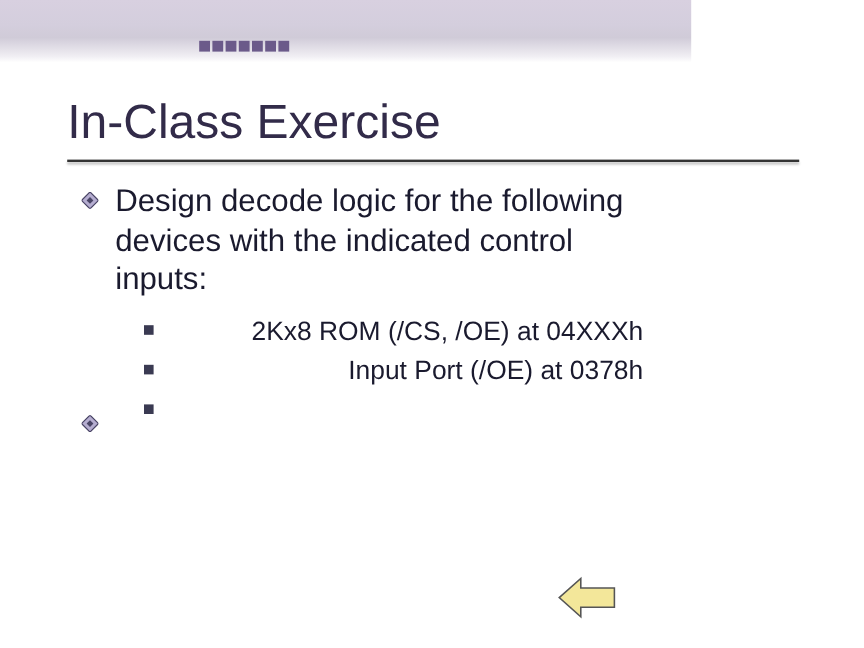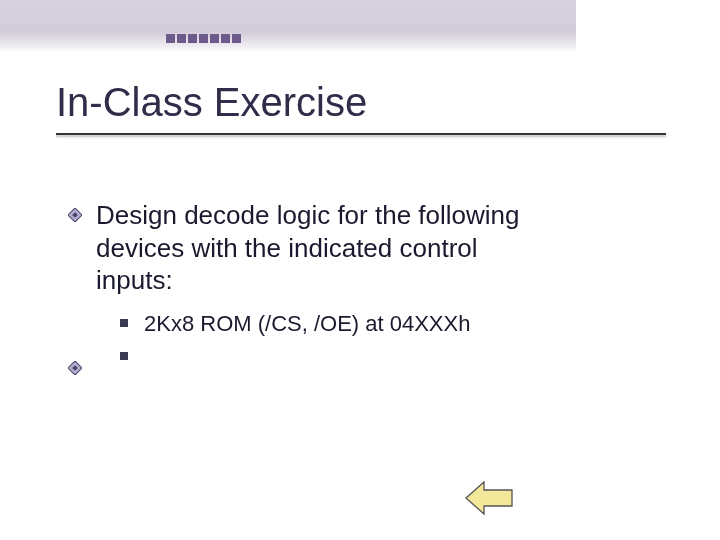--- a/index.html
+++ b/index.html
@@ -47,21 +47,20 @@
     width: 610px;
     height: 2px;
     background: #333;
     box-shadow: 0 2px 2px rgba(0,0,0,0.25);
   }
   .content {
     padding: 16px 40px 0 72px;
     color: #1a1a2e;
     font-size: 26px;
     line-height: 1.25;
-    margin-top: 48px;
   }
   .lvl1 {
     position: relative;
     padding-left: 24px;
     margin-bottom: 10px;
   }
   .diamond-bullet {
     position: absolute;
     left: -4px;
     top: 9px;
@@ -72,20 +71,21 @@
   .sub-list {
     padding-left: 48px;
     font-size: 22px;
     line-height: 1.5;
     margin-top: 6px;
     margin-bottom: 12px;
   }
   .lvl2 {
     position: relative;
     padding-left: 24px;
+    text-align: right;
   }
   .sq-bullet {
     position: absolute;
     left: 0;
     top: 12px;
     width: 8px;
     height: 8px;
     background: #3a3a52;
   }
   .back-arrow {
@@ -125,20 +125,24 @@
       <span>Design decode logic for the following devices with the indicated control inputs:</span>
     </div>
 
     <div class="sub-list">
       <div class="lvl2">
         <span class="sq-bullet"></span>
         <span>2Kx8 ROM (/CS, /OE) at 04XXXh</span>
       </div>
       <div class="lvl2">
         <span class="sq-bullet"></span>
+        <span>Input Port (/OE) at 0378h</span>
+      </div>
+      <div class="lvl2">
+        <span class="sq-bullet"></span>
       </div>
     </div>
 
     <div class="lvl1">
       <span class="diamond-bullet">
         <svg width="14" height="14" viewBox="0 0 14 14">
           <rect x="2" y="2" width="10" height="10" transform="rotate(45 7 7)" fill="#b5add0" stroke="#4a4566" stroke-width="1"></rect>
           <rect x="5" y="5" width="4" height="4" transform="rotate(45 7 7)" fill="#4a4566"></rect>
         </svg>
       </span>

